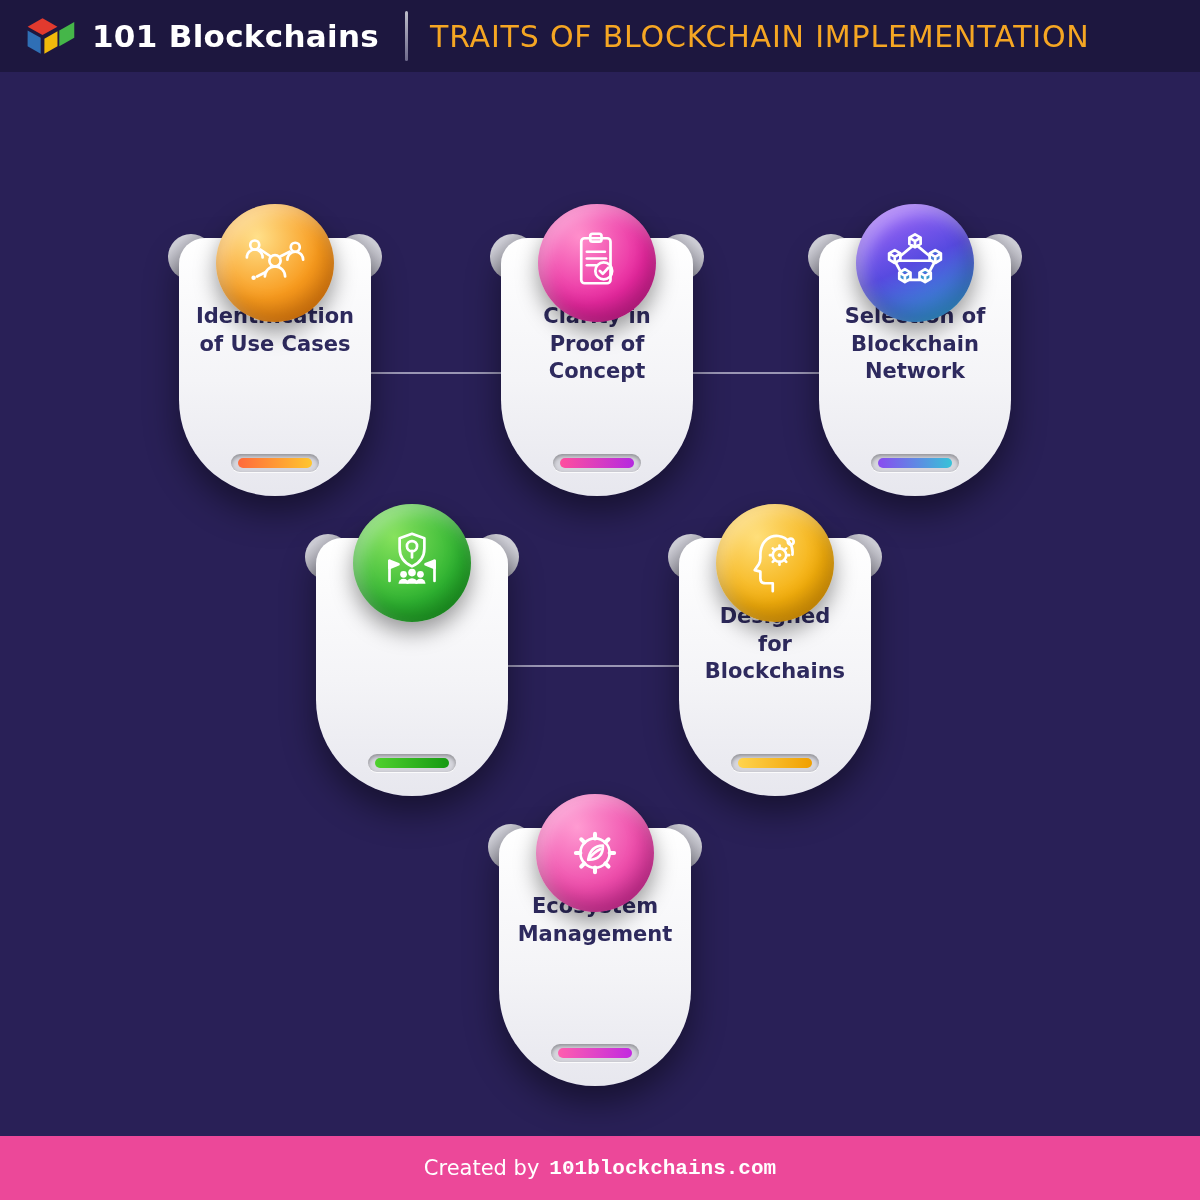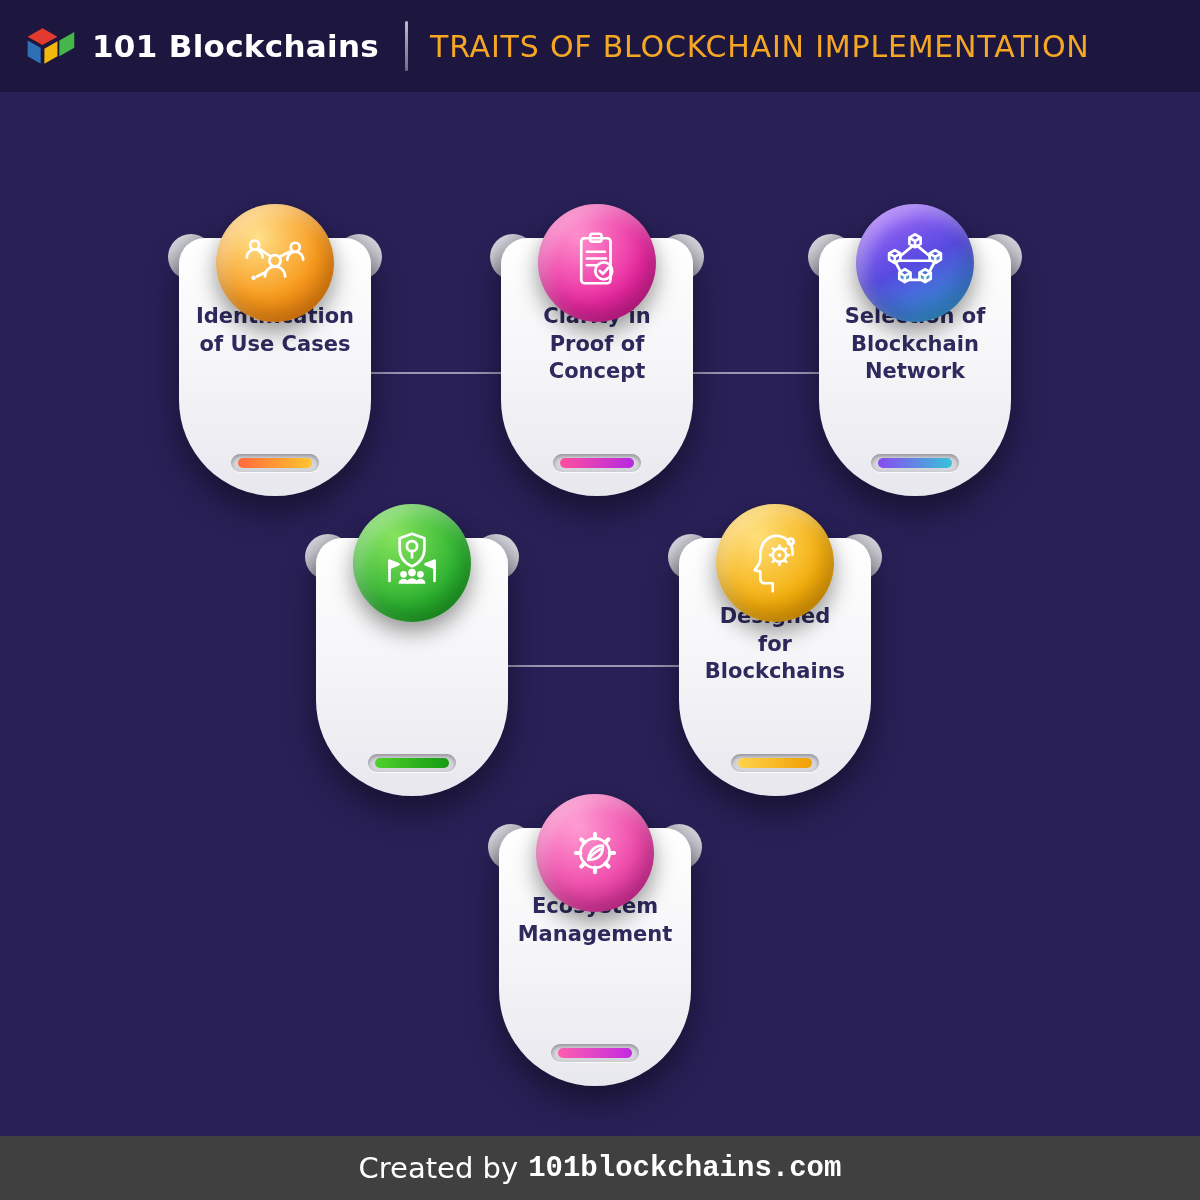--- a/index.html
+++ b/index.html
@@ -3,21 +3,21 @@
 <meta charset="utf-8">
 <style>
   html,body{margin:0;padding:0;}
   body{
     width:1200px;height:1200px;position:relative;overflow:hidden;
     background:#292057;
     font-family:"DejaVu Sans","Liberation Sans",sans-serif;
   }
   
   .header{
-    position:absolute;top:0;left:0;width:1200px;height:92px;
+    position:absolute;top:0;left:0;width:1200px;height:72px;
     background:#1d173f;display:flex;align-items:center;
   }
   .brand{display:flex;align-items:center;gap:14px;margin-left:22px;}
   .brand-name{color:#ffffff;font-size:31px;font-weight:700;letter-spacing:0.3px;}
   .header-divider{
     width:3px;height:50px;margin:0 22px 0 26px;border-radius:2px;
     background:linear-gradient(180deg,#bdbdc9,#6e6a8c);
   }
   .page-title{
     color:#f5a623;font-size:30px;font-weight:400;letter-spacing:0.8px;
@@ -78,22 +78,22 @@
   #card5{left:679px;top:538px;}
   #card6{left:499px;top:828px;}
   
   .connector{position:absolute;height:2px;background:rgba(215,213,230,0.65);}
   #conn1{left:371px;top:372px;width:130px;}
   #conn2{left:693px;top:372px;width:126px;}
   #conn3{left:508px;top:665px;width:171px;}
   
   .footer{
     position:absolute;left:0;bottom:0;width:1200px;height:64px;
-    background:#404040;display:flex;align-items:center;justify-content:center;
-    color:#ffffff;font-size:29px;
+    background:#ec4899;display:flex;align-items:center;justify-content:center;
+    color:#ffffff;font-size:21px;
   }
   .footer .prefix{font-weight:400;margin-right:10px;}
   .footer .site{font-weight:700;font-family:Liberation Mono, monospace;}
   .ic{stroke:#ffffff;fill:none;stroke-width:2.4;stroke-linecap:round;stroke-linejoin:round;}
 </style>
 </head>
 <body>
 
 <div class="header">
   <div class="brand">

